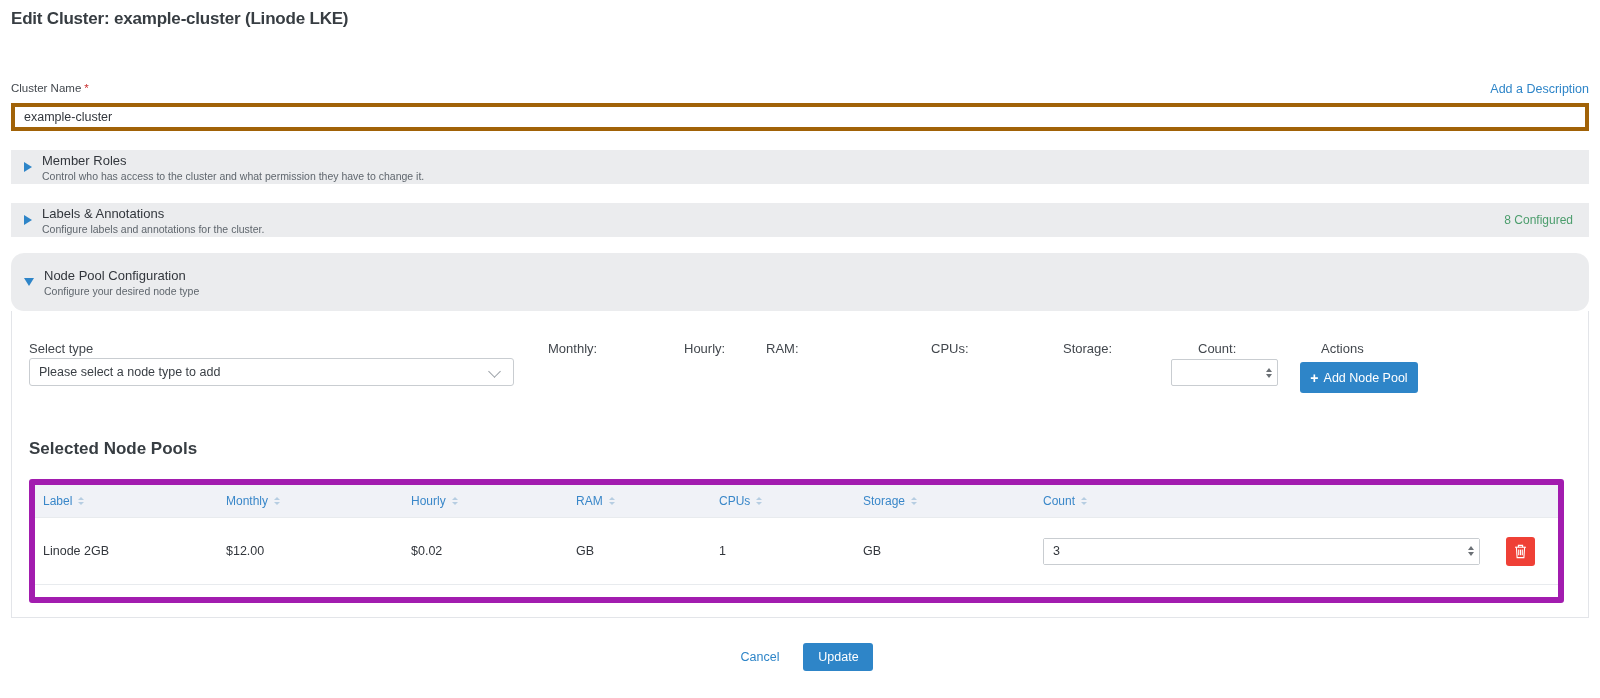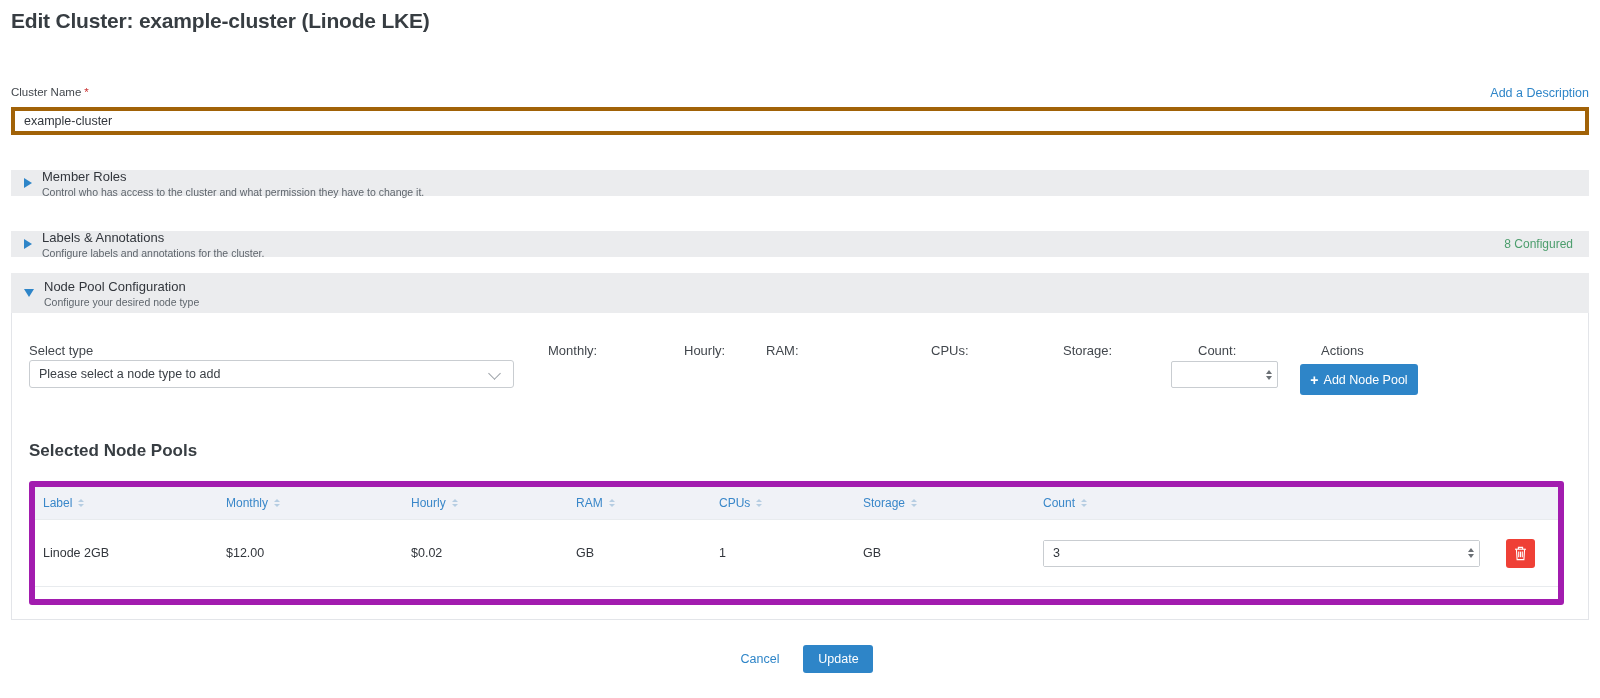--- a/index.html
+++ b/index.html
@@ -1,40 +1,40 @@
 <!DOCTYPE html>
 <html><head>
 <meta charset="utf-8">
 <style>
   * { box-sizing: border-box; margin: 0; padding: 0; }
   html,body { width:1600px; height:698px; background:#fff; overflow:hidden; }
   body { font-family: "Liberation Sans", sans-serif; color:#32363c; }
   .container { padding: 0 11px; }
 
-  .page-title { padding-top:9px; font-size:21px; font-weight:600; color:#373d42; letter-spacing:-0.2px; }
+  .page-title { padding-top:9px; font-size:17px; font-weight:600; color:#373d42; letter-spacing:-0.2px; }
 
   .name-row { margin-top:49px; display:flex; justify-content:space-between; align-items:flex-end; }
   .field-label { font-size:11.5px; color:#42474d; }
   .req { color:#ca3030; margin-left:3px; font-size:11.5px; }
   .link { color:#2e85c8; font-size:12.5px; text-decoration:none; cursor:pointer; }
 
   .text-input { margin-top:7px; width:100%; height:28px; border:4px solid #a16207; background:#fff;
     font-family:"Liberation Sans",sans-serif; font-size:12.5px; color:#32363c; padding:0 9px; outline:none; }
 
-  .accordion { margin-top:35px; background:#ebecee; height:26px; display:flex; align-items:center;
+  .accordion { margin-top:19px; background:#ebecee; height:34px; display:flex; align-items:center;
     padding:0 16px 0 13px; cursor:pointer; }
   .acc-caret-right { width:0; height:0; border-left:8px solid #2e85c8; border-top:5px solid transparent;
     border-bottom:5px solid transparent; margin-right:10px; flex:none; }
   .acc-caret-down { width:0; height:0; border-top:8px solid #2e85c8; border-left:5px solid transparent;
     border-right:5px solid transparent; margin-right:10px; flex:none; }
   .acc-text { flex:1; }
   .acc-title { font-size:13px; color:#32363c; }
   .acc-sub { font-size:10.5px; color:#5f666d; margin-top:2px; }
   .acc-badge { font-size:12px; color:#4b9d6c; }
-  .accordion.expanded { height:40px; margin-top:16px; }
+  .accordion.expanded { height:58px; margin-top:16px;border-radius:13px; }
 
   .panel { position:relative; height:307px; background:#fff; border:1px solid #e3e5e9; border-top:none; }
   .panel-label { position:absolute; top:30px; font-size:13px; color:#42474d; }
 
   .selectbox { position:absolute; left:17px; top:47px; width:485px; height:28px; border:1px solid #c9cdd1;
     border-radius:3px; background:#fff; display:flex; align-items:center; padding:0 30px 0 9px;
     font-size:12.5px; color:#3b4046; cursor:pointer; }
   .chev { position:absolute; right:14px; top:8px; width:9px; height:9px; border-right:1.5px solid #9aa0a6;
     border-bottom:1.5px solid #9aa0a6; transform:rotate(45deg); }
 

